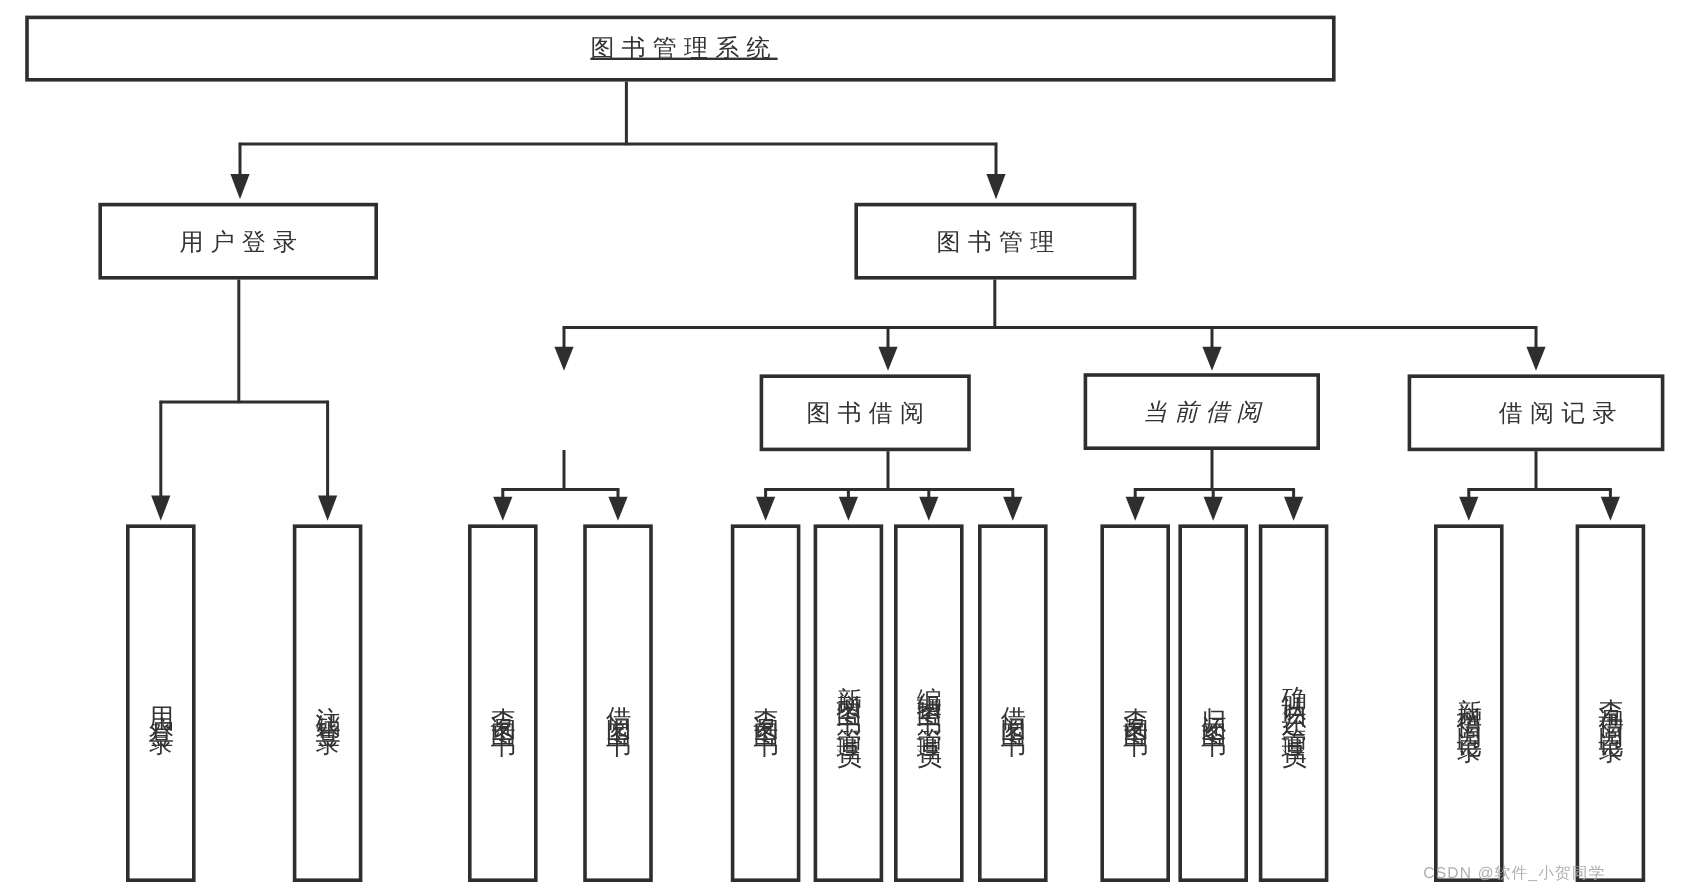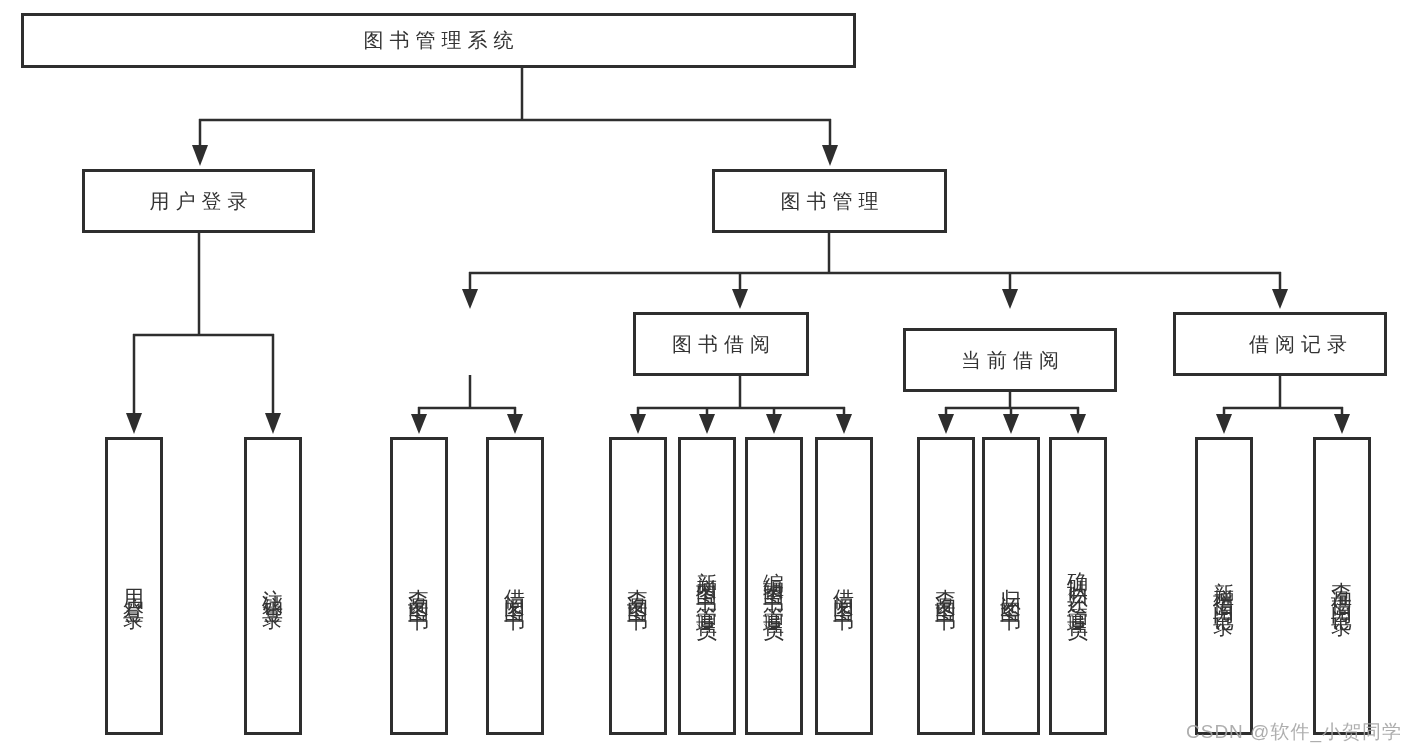--- a/index.html
+++ b/index.html
@@ -52,21 +52,21 @@
     font-size: 21px;
     letter-spacing: 7px;
     line-height: 1;
     color: #333333;
     white-space: nowrap;
   }
   .watermark {
     position: absolute;
     left: 1186px;
     top: 719px;
-    font-size: 19px;
+    font-size: 13px;
     color: rgba(165,165,165,0.9);
     letter-spacing: 1px;
     white-space: nowrap;
     z-index: 10;
   }
   line { stroke: #2e2e2e; stroke-width: 2.5; }
   polygon { fill: #2e2e2e; }
 </style>
 </head>
 <body>
@@ -142,27 +142,27 @@
     <g>
       <line x1="1280" y1="375" x2="1280" y2="409"></line>
       <line x1="1223" y1="408" x2="1343" y2="408"></line>
       <line x1="1224" y1="407" x2="1224" y2="419"></line>
         <polygon points="1216,414 1232,414 1224,434"></polygon>
       <line x1="1342" y1="407" x2="1342" y2="419"></line>
         <polygon points="1334,414 1350,414 1342,434"></polygon>
     </g>
   </svg>
 
-  <div class="hbox" style="left:21px; top:13px; width:835px; height:55px;">图书管理系统</div>
+  <div class="hbox" style="left:21px; top:13px; width:1092px; height:55px;text-decoration:underline;">图书管理系统</div>
 
   <div class="hbox" style="left:82px; top:169px; width:233px; height:64px;">用户登录</div>
   <div class="hbox" style="left:712px; top:169px; width:235px; height:64px;">图书管理</div>
 
   <div class="hbox" style="left:633px; top:312px; width:176px; height:64px;">图书借阅</div>
-  <div class="hbox" style="left:903px; top:328px; width:214px; height:64px;">当前借阅</div>
+  <div class="hbox" style="left:903px; top:311px; width:197px; height:64px;font-style:italic;">当前借阅</div>
   <div class="hbox" style="left:1173px; top:312px; width:214px; height:64px;padding-left:36px;">借阅记录</div>
 
   <div class="vbox" style="left:105px;">
     <span>用户登录</span>
   </div>
   <div class="vbox" style="left:244px;">
     <span>注销登录</span>
   </div>
 
   <div class="vbox" style="left:390px;">

